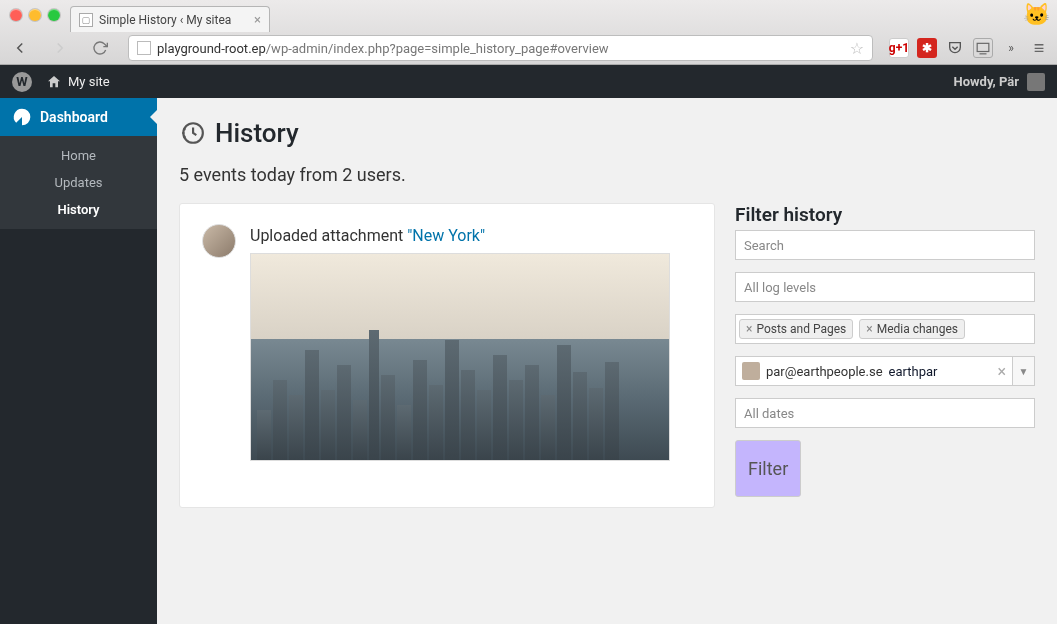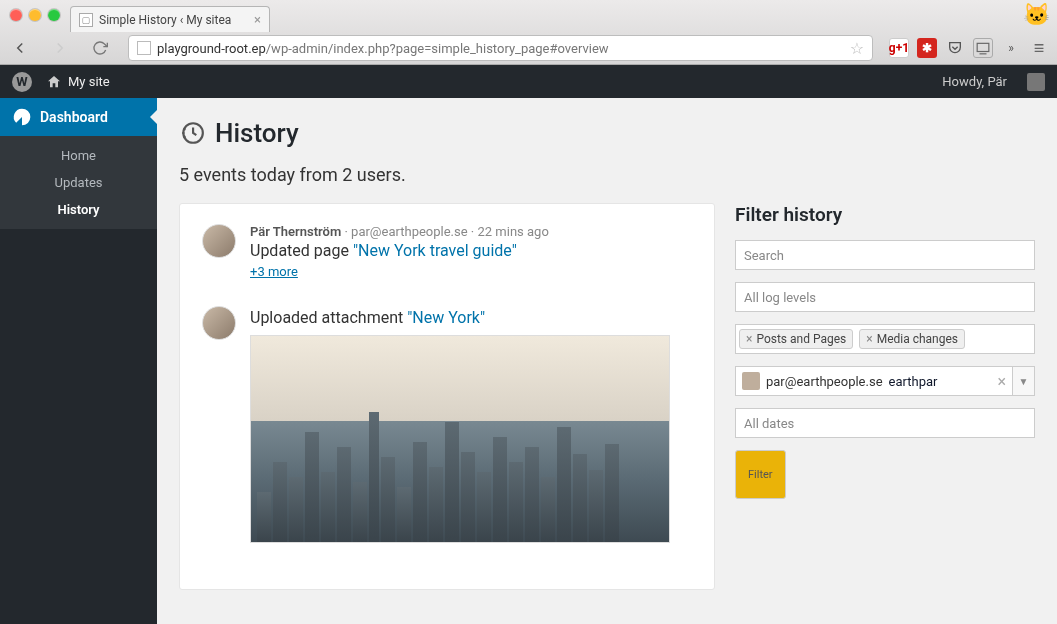--- a/index.html
+++ b/index.html
@@ -28,21 +28,21 @@
 .ci.pocket{color:#555;}
 .ci.cast{border:1px solid #aaa;}
 .ci.menu{color:#666;font-size:18px;}
 .cat{position:absolute; right:6px; top:2px; font-size:22px;}
 
 
 .wp-bar{background:#23282d;height:33px;display:flex;align-items:center;color:#eee;font-size:13px;padding:0 12px;gap:14px;}
 .wp-bar .wp-logo{width:20px;height:20px;border-radius:50%;background:#999;display:flex;align-items:center;justify-content:center;color:#23282d;font-weight:bold;font-size:13px;}
 .wp-bar .site{display:flex;align-items:center;gap:6px;}
 .wp-bar .home-ico{width:16px;height:16px;}
-.wp-bar .howdy{margin-left:auto;display:flex;align-items:center;gap:20px;color:#ccc;}
+.wp-bar .howdy{margin-left:auto;display:flex;align-items:center;gap:8px;color:#ccc;font-weight:bold;}
 .avatar-sm{width:18px;height:18px;background:#777;border-radius:2px;}
 
 
 .wp-body{flex:1;display:flex;overflow:hidden;}
 .wp-menu{width:157px;background:#23282d;color:#ccc;font-size:14px;}
 .menu-item{padding:9px 12px;display:flex;align-items:center;gap:8px;cursor:pointer;}
 .menu-item.active{background:#0073aa;color:#fff;font-weight:600;position:relative;}
 .menu-item.active::after{content:"";position:absolute;right:-1px;top:50%;transform:translateY(-50%);border:8px solid transparent;border-right-color:#f1f1f1;}
 .dash-ico{width:20px;height:20px;}
 .submenu{background:#32373c;padding:6px 0;text-align:center;}
@@ -62,33 +62,33 @@
 .desc{font-size:16px;color:#333;margin-top:2px;}
 .desc a{color:#0073aa;text-decoration:none;}
 .more{color:#0073aa;font-size:13px;margin-top:4px;display:inline-block;}
 .attachment{margin-top:8px;border:1px solid #ddd;padding:4px;width:420px;height:208px;background:linear-gradient(to bottom,#e8ded0 0%,#d7cfc3 40%,#7a8a93 40%,#5a6a74 70%,#3e4a52 100%);position:relative;overflow:hidden;}
 .attachment::before{content:"";position:absolute;left:0;right:0;top:0;height:85px;background:linear-gradient(to bottom,#f0e9dc,#d9d2c6);}
 .attachment .skyline{position:absolute;left:0;right:0;bottom:0;height:140px;display:flex;align-items:flex-end;gap:2px;padding:0 6px;}
 .bld{background:linear-gradient(#5d6a72,#3a444b);width:14px;}
 .attach-info{font-size:12px;color:#666;margin-top:10px;}
 
 .sidebar{width:300px;}
-.sidebar h3{font-size:19px;color:#23282d;font-weight:600;margin-bottom:14px;}
+.sidebar h3{font-size:19px;color:#23282d;font-weight:600;margin-bottom:4px;}
 .field{width:100%;height:30px;border:1px solid #ccc;background:#fff;margin-bottom:12px;padding:0 8px;font-size:13px;color:#333;}
 .field::placeholder{color:#888;}
 .tagsrow{display:flex;gap:6px;margin-bottom:12px;border:1px solid #ccc;background:#fff;padding:3px;align-items:center;flex-wrap:wrap;min-height:30px;}
 .tag{background:#efefef;border:1px solid #ccc;border-radius:3px;font-size:12px;padding:2px 6px;display:flex;align-items:center;gap:4px;color:#444;}
 .tag .tx{color:#888;cursor:pointer;}
 .userrow{display:flex;align-items:center;border:1px solid #ccc;background:#fff;margin-bottom:12px;height:30px;}
 .userrow .u{display:flex;align-items:center;gap:6px;padding:0 6px;font-size:13px;color:#333;flex:1;}
 .userrow .ua{width:18px;height:18px;background:#bfae9c;border-radius:2px;}
 .userrow .extra{color:#0f172a;}
 .userrow .ux{color:#aaa;padding:0 6px;cursor:pointer;}
 .userrow .dd{width:22px;border-left:1px solid #ccc;height:100%;display:flex;align-items:center;justify-content:center;color:#888;font-size:10px;background:#f7f7f7;}
-.btn{background:#eab308;border:1px solid #ccc;border-radius:3px;padding:17px 12px;font-size:11px;color:#555;cursor:pointer;}
+.btn{background:#c4b5fd;border:1px solid #ccc;border-radius:3px;padding:17px 12px;font-size:18px;color:#555;cursor:pointer;}
 </style>
 </head>
 <body>
 
 <div class="browser-chrome">
   <div class="tab-row">
     <div class="traffic">
       <span class="r"></span>
       <span class="y"></span>
       <span class="g"></span>
@@ -181,32 +181,20 @@
           <path d="M13 7v5l3 2"></path>
           <path d="M3 12h2M4 8l2 1M4 16l2-1"></path>
         </svg>
       <span>History</span>
     </div>
     <div class="summary">5 events today from 2 users.</div>
 
     <div class="columns">
       <div class="feed">
 
-        <div class="entry">
-          <div class="av"></div>
-          <div>
-            <div class="meta">
-              <b>Pär Thernström</b> · <span>par@earthpeople.se</span> · <span>22 mins ago</span>
-            </div>
-            <div class="desc">
-              <span>Updated page </span><a href="#">"New York travel guide"</a>
-            </div>
-            <a href="#" class="more">+3 more</a>
-          </div>
-        </div>
 
         <div class="entry">
           <div class="av"></div>
           <div>
             <div class="desc">
               <span>Uploaded attachment </span><a href="#">"New York"</a>
             </div>
             <div class="attachment">
               <div class="skyline">
                 <div class="bld" style="height:50px"></div>

